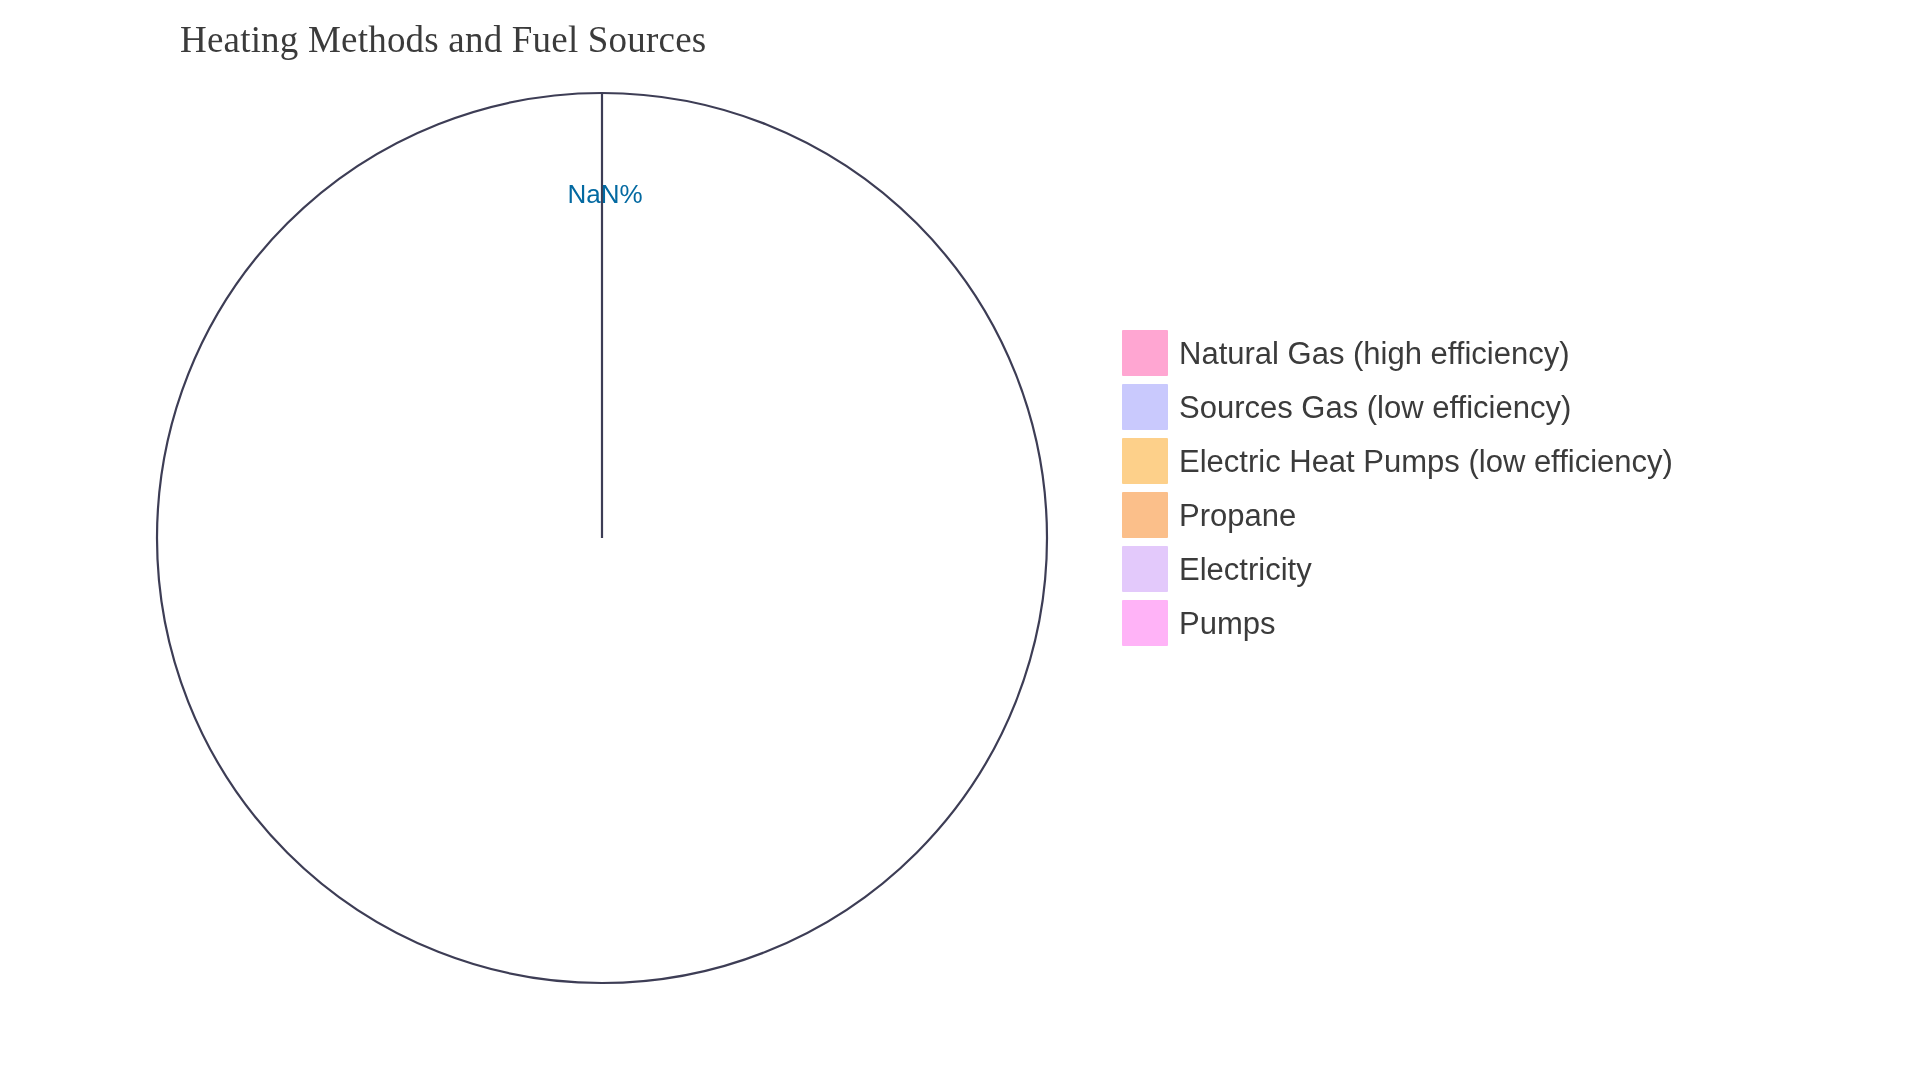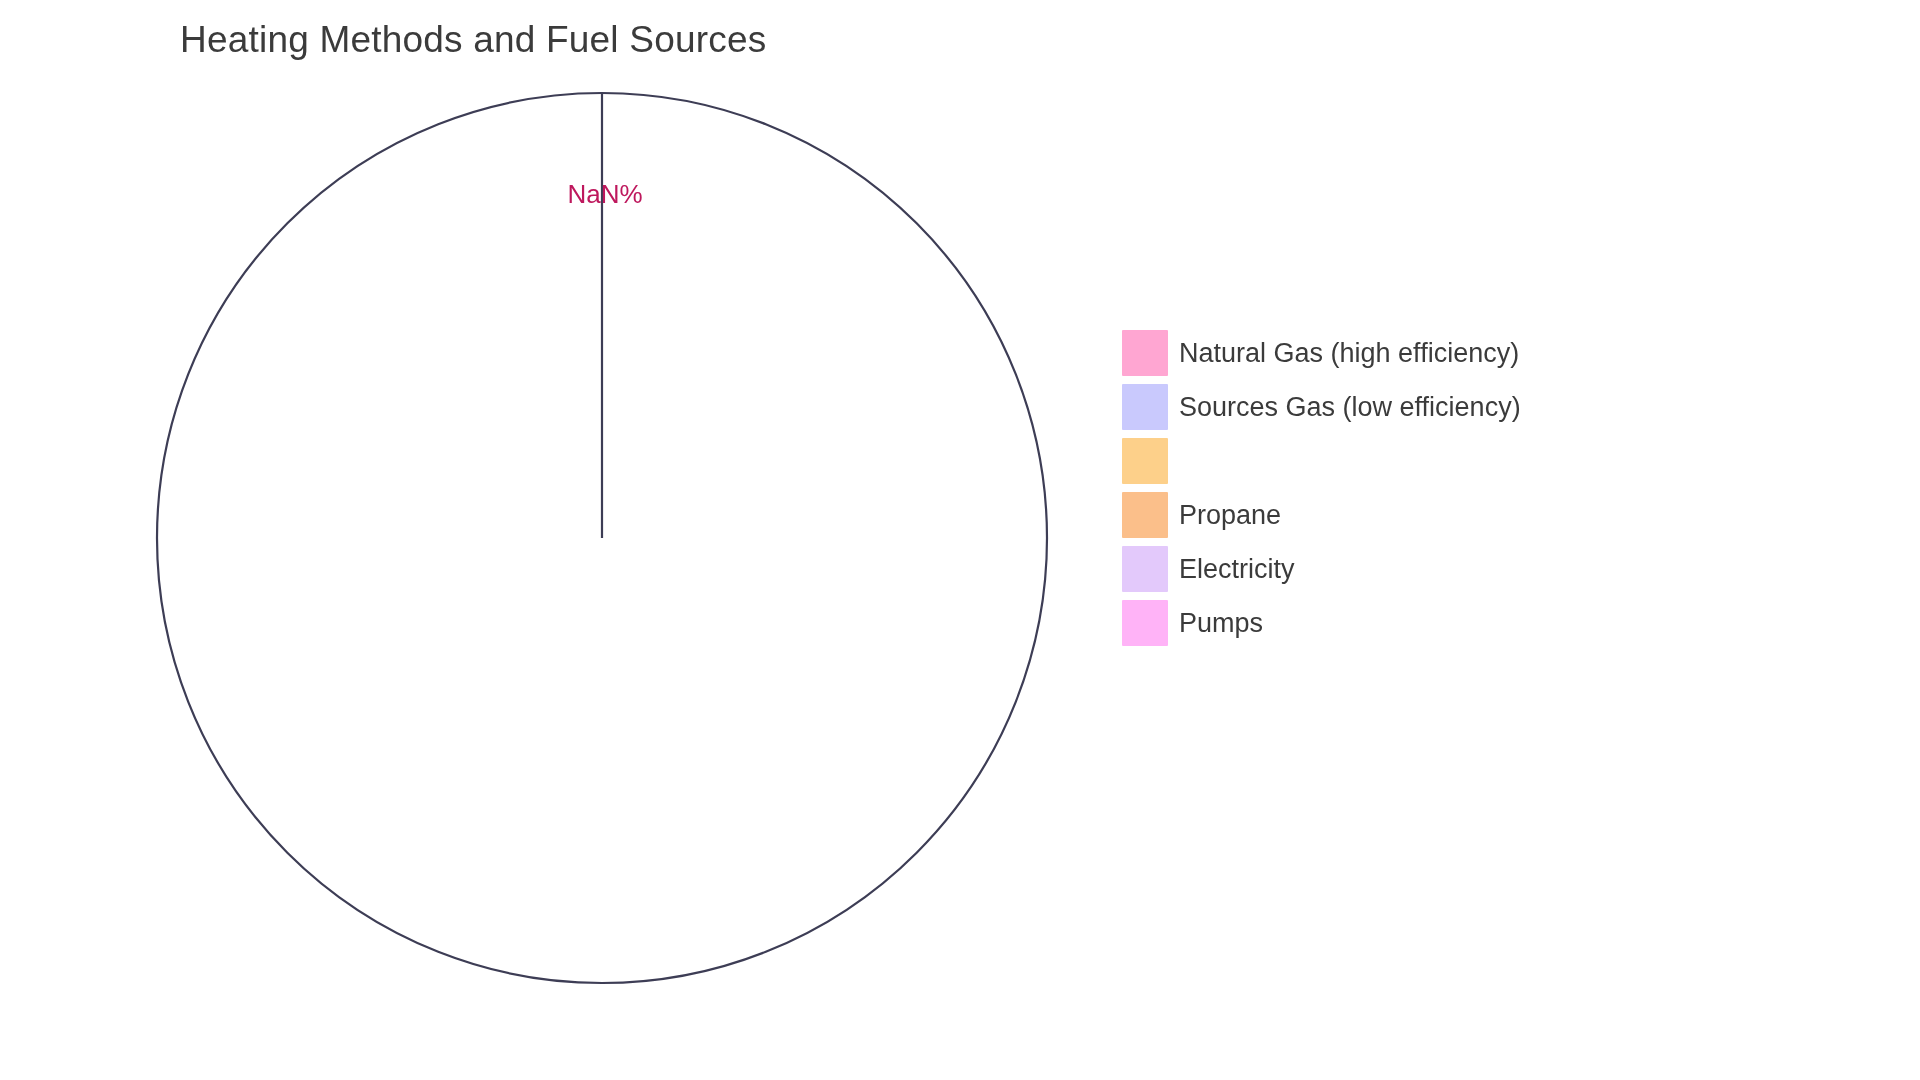--- a/index.html
+++ b/index.html
@@ -29,20 +29,21 @@
   #chart-title {
     position: absolute;
     left: 180px;
     top: 16px;
     font-size: 37px;
     font-weight: 400;
     color: #3b3b3b;
     letter-spacing: 0.2px;
     white-space: nowrap;
     line-height: 1.3;
+    font-family: Liberation Serif, serif;
   }
 
   
   #pie-area {
     position: absolute;
     left: 0px;
     top: 0px;
     width: 1120px;
     height: 1080px;
   }
@@ -52,21 +53,21 @@
     top: 0;
   }
 
   #pie-slice-label {
     position: absolute;
     left: 553px;
     top: 179px;
     width: 104px;
     text-align: center;
     font-size: 26px;
-    color: #be185d;
+    color: #0369a1;
     white-space: nowrap;
   }
 
   
   #legend {
     position: absolute;
     left: 1122px;
     top: 326px;
     width: 720px;
   }
@@ -76,21 +77,21 @@
     height: 54px;
   }
   .legend-swatch {
     width: 46px;
     height: 46px;
     flex: 0 0 auto;
     border-radius: 1px;
   }
   .legend-label {
     margin-left: 11px;
-    font-size: 27px;
+    font-size: 31px;
     color: #3b3b3b;
     white-space: nowrap;
     line-height: 1;
   }
 </style>
 </head>
 <body>
 
 <div id="chart-root">
 
@@ -109,20 +110,21 @@
     <div class="legend-row">
       <span class="legend-swatch" style="background-color: rgb(255, 166, 210);"></span>
       <span class="legend-label">Natural Gas (high efficiency)</span>
     </div>
     <div class="legend-row">
       <span class="legend-swatch" style="background-color: rgb(201, 201, 253);"></span>
       <span class="legend-label">Sources Gas (low efficiency)</span>
     </div>
     <div class="legend-row">
       <span class="legend-swatch" style="background-color: rgb(253, 208, 138);"></span>
+      <span class="legend-label">Electric Heat Pumps (low efficiency)</span>
     </div>
     <div class="legend-row">
       <span class="legend-swatch" style="background-color: rgb(251, 191, 138);"></span>
       <span class="legend-label">Propane</span>
     </div>
     <div class="legend-row">
       <span class="legend-swatch" style="background-color: rgb(227, 201, 251);"></span>
       <span class="legend-label">Electricity</span>
     </div>
     <div class="legend-row">

